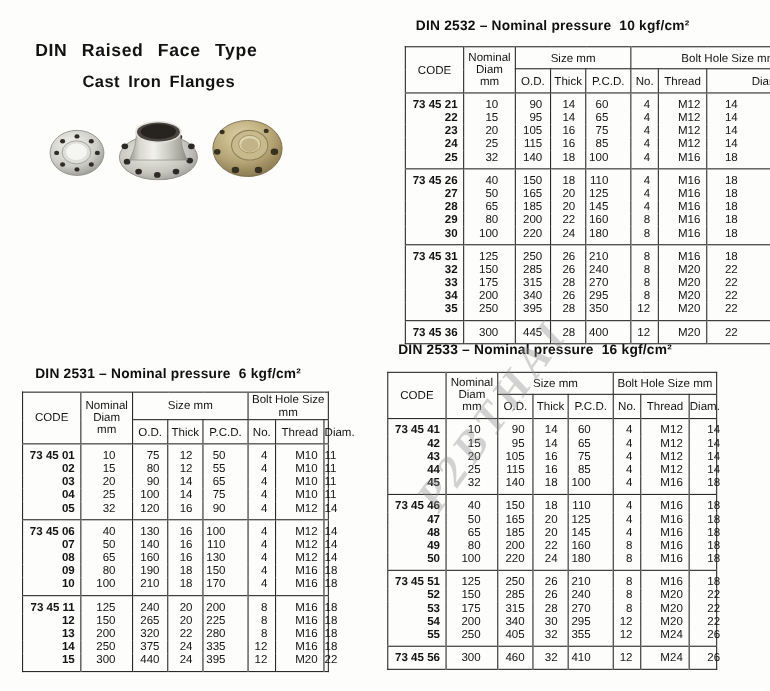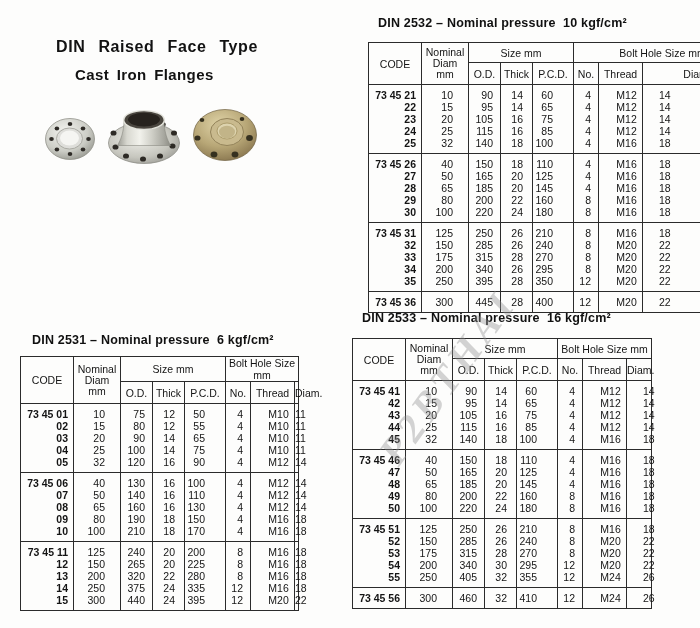--- a/index.html
+++ b/index.html
@@ -5,21 +5,21 @@
   * { margin:0; padding:0; box-sizing:border-box; }
   html,body { background:#ffffff; }
   body {
     width:700px; height:628px;
     font-family:"Liberation Sans", sans-serif;
     color:#161616; position:relative;
   }
   .page { position:relative; width:700px; height:628px; background:#fdfdfc; overflow:hidden; }
 
   
-  .t1 { position:absolute; left:56px; top:38px; font-size:16px; font-weight:bold;
+  .t1 { position:absolute; left:32px; top:38px; font-size:16px; font-weight:bold;
         letter-spacing:.6px; word-spacing:8px; color:#121212; }
   .t2 { position:absolute; left:75px; top:66px; font-size:15px; font-weight:bold;
         letter-spacing:.4px; word-spacing:3px; color:#121212; }
 
   
   .photos { position:absolute; left:44px; top:102px; height:62px;
             display:flex; align-items:flex-end; gap:11px; }
 
   
   .tblsec { position:absolute; }

